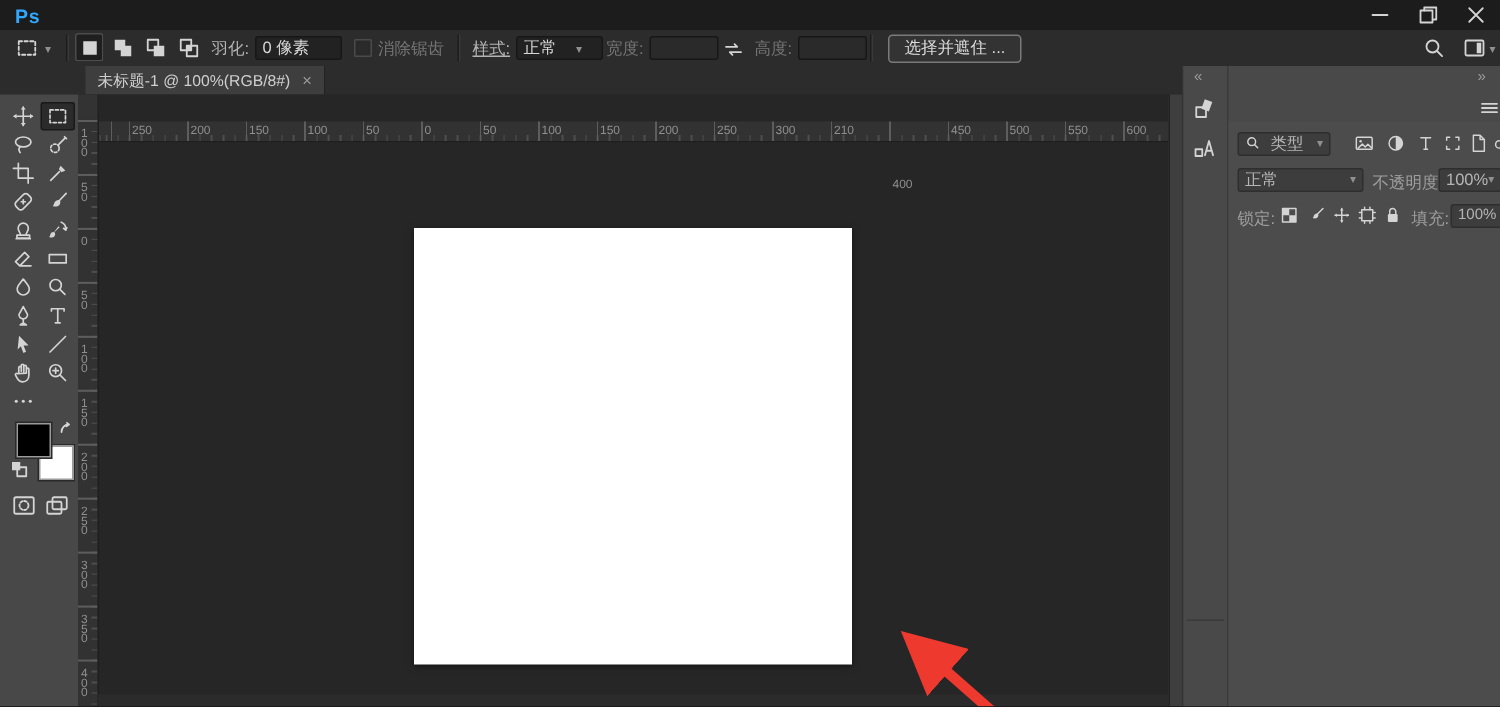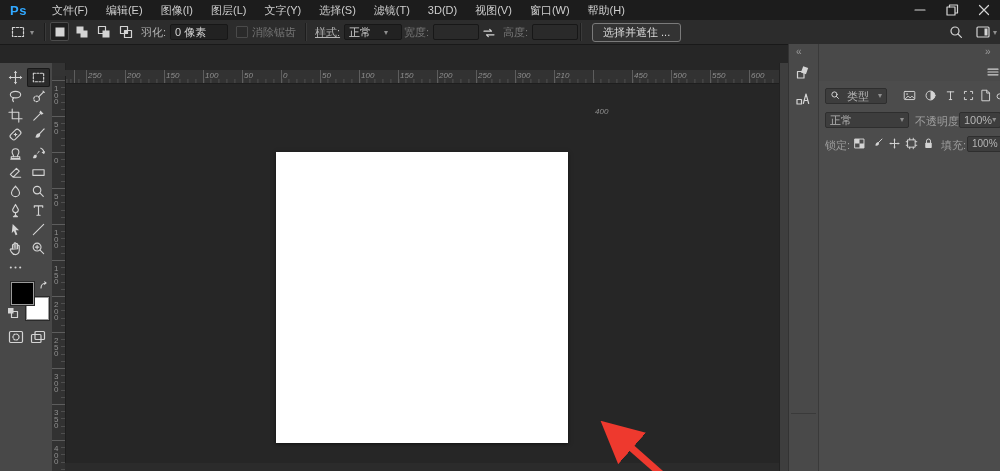--- a/index.html
+++ b/index.html
@@ -43,27 +43,27 @@
   
   .toolbar{left:0;top:63px;width:52px;height:408px;background:#484848;border-right:1px solid #2e2e2e;}
   .toolgrid{position:absolute;left:4px;top:5px;display:grid;grid-template-columns:23px 23px;grid-auto-rows:19px;}
   .tool{display:flex;align-items:center;justify-content:center;}
   .tool.selected{background:#2b2b2b;border-radius:2px;box-shadow:inset 0 0 0 1px #191919;}
   .swatch{position:absolute;border:1px solid #9b9b9b;box-shadow:0 0 0 1px #2a2a2a;}
 
   
   .docarea{left:52px;top:63px;width:727px;height:408px;background:#262626;}
   .ruler-corner{left:0;top:0;width:13px;height:13px;background:#333;border-right:1px solid #222;border-bottom:1px solid #222;}
-  .hruler{left:13px;top:7px;width:714px;height:13px;background:#323232;border-bottom:1px solid #1e1e1e;
+  .hruler{left:13px;top:18px;width:714px;height:13px;background:#323232;border-bottom:1px solid #1e1e1e;
     background-image:
       repeating-linear-gradient(90deg,#5d5d5d 0 1px,transparent 1px 39px),
       repeating-linear-gradient(90deg,#4e4e4e 0 1px,transparent 1px 7.8px);
     background-size:100% 100%,100% 4px;
     background-position:21px 0,5.4px 100%;
-    background-repeat:repeat-x,repeat-x;font-style:italic;}
+    background-repeat:repeat-x,repeat-x;}
   .vruler{left:0;top:13px;width:13px;height:395px;background:#323232;border-right:1px solid #1e1e1e;
     background-image:
       repeating-linear-gradient(180deg,#5d5d5d 0 1px,transparent 1px 36px),
       repeating-linear-gradient(180deg,#4e4e4e 0 1px,transparent 1px 7.2px);
     background-size:100% 100%,4px 100%;
     background-position:0 4px,100% 4px;
     background-repeat:repeat-y,repeat-y;}
   .hlabel{position:absolute;top:1px;font-size:8px;color:#8f8f8f;}
   .vlabel{position:absolute;left:2px;font-size:8px;color:#8f8f8f;white-space:pre;line-height:6.5px;}
   .canvas{left:224px;top:89px;width:292px;height:291px;background:#ffffff;box-shadow:0 1px 4px rgba(0,0,0,.55);}
@@ -92,33 +92,20 @@
   .layer-name{position:absolute;left:43px;top:6px;color:#1c1c1c;font-size:11px;}
   .layer-lock{position:absolute;right:8px;top:6px;}
 </style>
 </head>
 <body>
 
 <div class="app">
 
   <div class="abs menubar">
     <span class="ps-logo">Ps</span>
-    <nav id="menu-items" style="display:flex;">
-        <span class="menu-item">文件(F)</span>
-        <span class="menu-item">编辑(E)</span>
-        <span class="menu-item">图像(I)</span>
-        <span class="menu-item">图层(L)</span>
-        <span class="menu-item">文字(Y)</span>
-        <span class="menu-item">选择(S)</span>
-        <span class="menu-item">滤镜(T)</span>
-        <span class="menu-item">3D(D)</span>
-        <span class="menu-item">视图(V)</span>
-        <span class="menu-item">窗口(W)</span>
-        <span class="menu-item">帮助(H)</span>
-      </nav>
     <div class="win-controls">
       <span class="win-btn">
           <svg class="ic" width="16" height="16" viewBox="0 0 16 16">
             <path d="M3 8h10" stroke-width="1.4"></path>
           </svg>
         </span>
       <span class="win-btn">
           <svg class="ic" width="16" height="16" viewBox="0 0 16 16">
             <rect x="3" y="5" width="8" height="8" stroke-width="1.1"></rect>
             <path d="M5.5 5V3h8v8h-2" stroke-width="1.1"></path>
@@ -200,20 +187,26 @@
       </span>
     <span class="abs" style="left:975px;top:4px;">
         <svg class="ic" width="16" height="16" viewBox="0 0 16 16">
           <rect x="2" y="3" width="12" height="10" rx="1"></rect>
           <rect class="f" x="9.5" y="4.5" width="3" height="7"></rect>
         </svg>
       </span>
     <span class="abs caret" style="left:993px;top:8px;">▾</span>
   </div>
 
+  <div class="abs tabbar">
+    <div class="doctab">
+      <span>未标题-1 @ 100%(RGB/8#)</span>
+      <span class="close">×</span>
+    </div>
+  </div>
 
   <div class="abs toolbar">
     <div class="toolgrid" id="toolgrid">
         <div class="tool">
           <svg class="ic" width="15" height="15" viewBox="0 0 16 16">
             <path d="M8 1.5v13M1.5 8h13"></path>
             <path class="f" d="M8 1l-1.8 2.2h3.6zM8 15l-1.8-2.2h3.6zM1 8l2.2-1.8v3.6zM15 8l-2.2-1.8v3.6z"></path>
           </svg>
         </div>
         <div class="tool selected">

